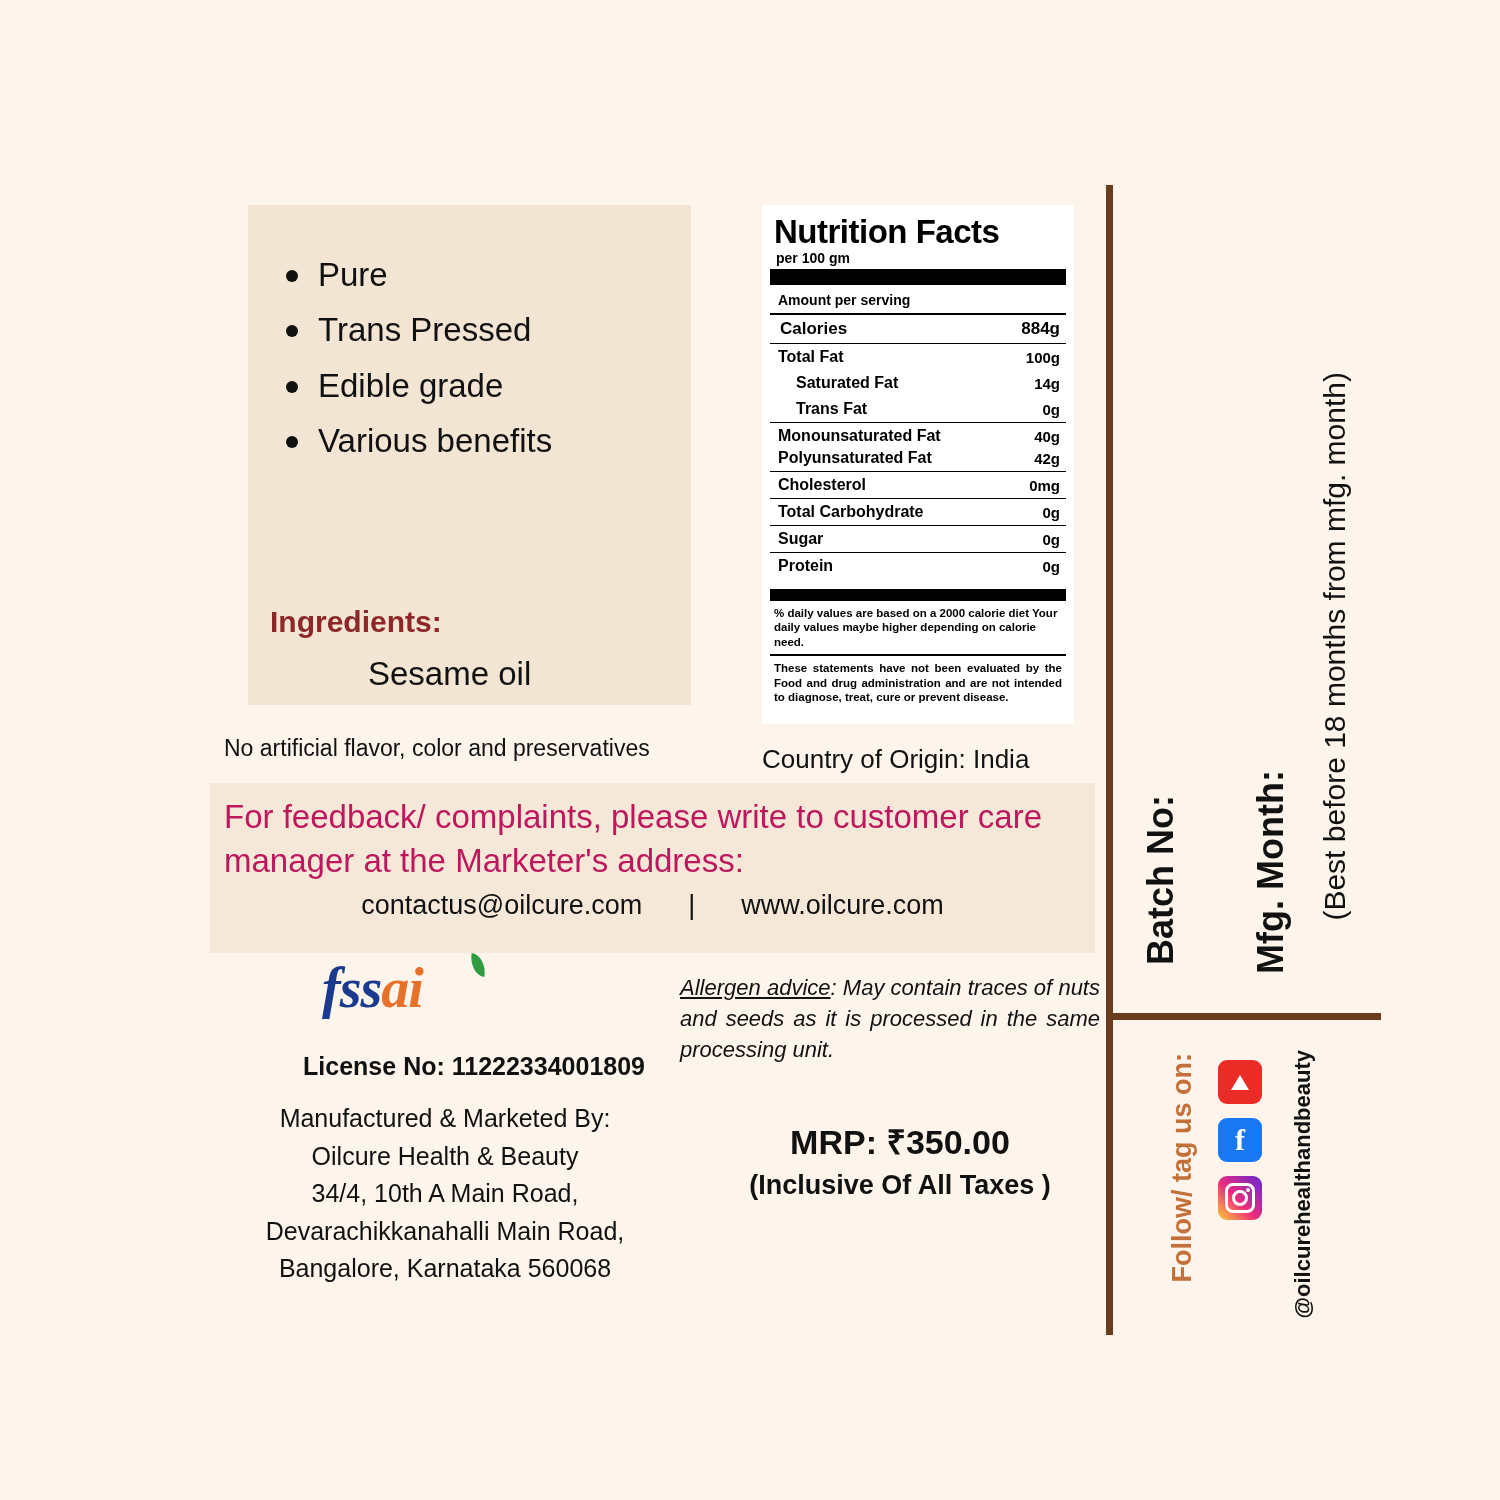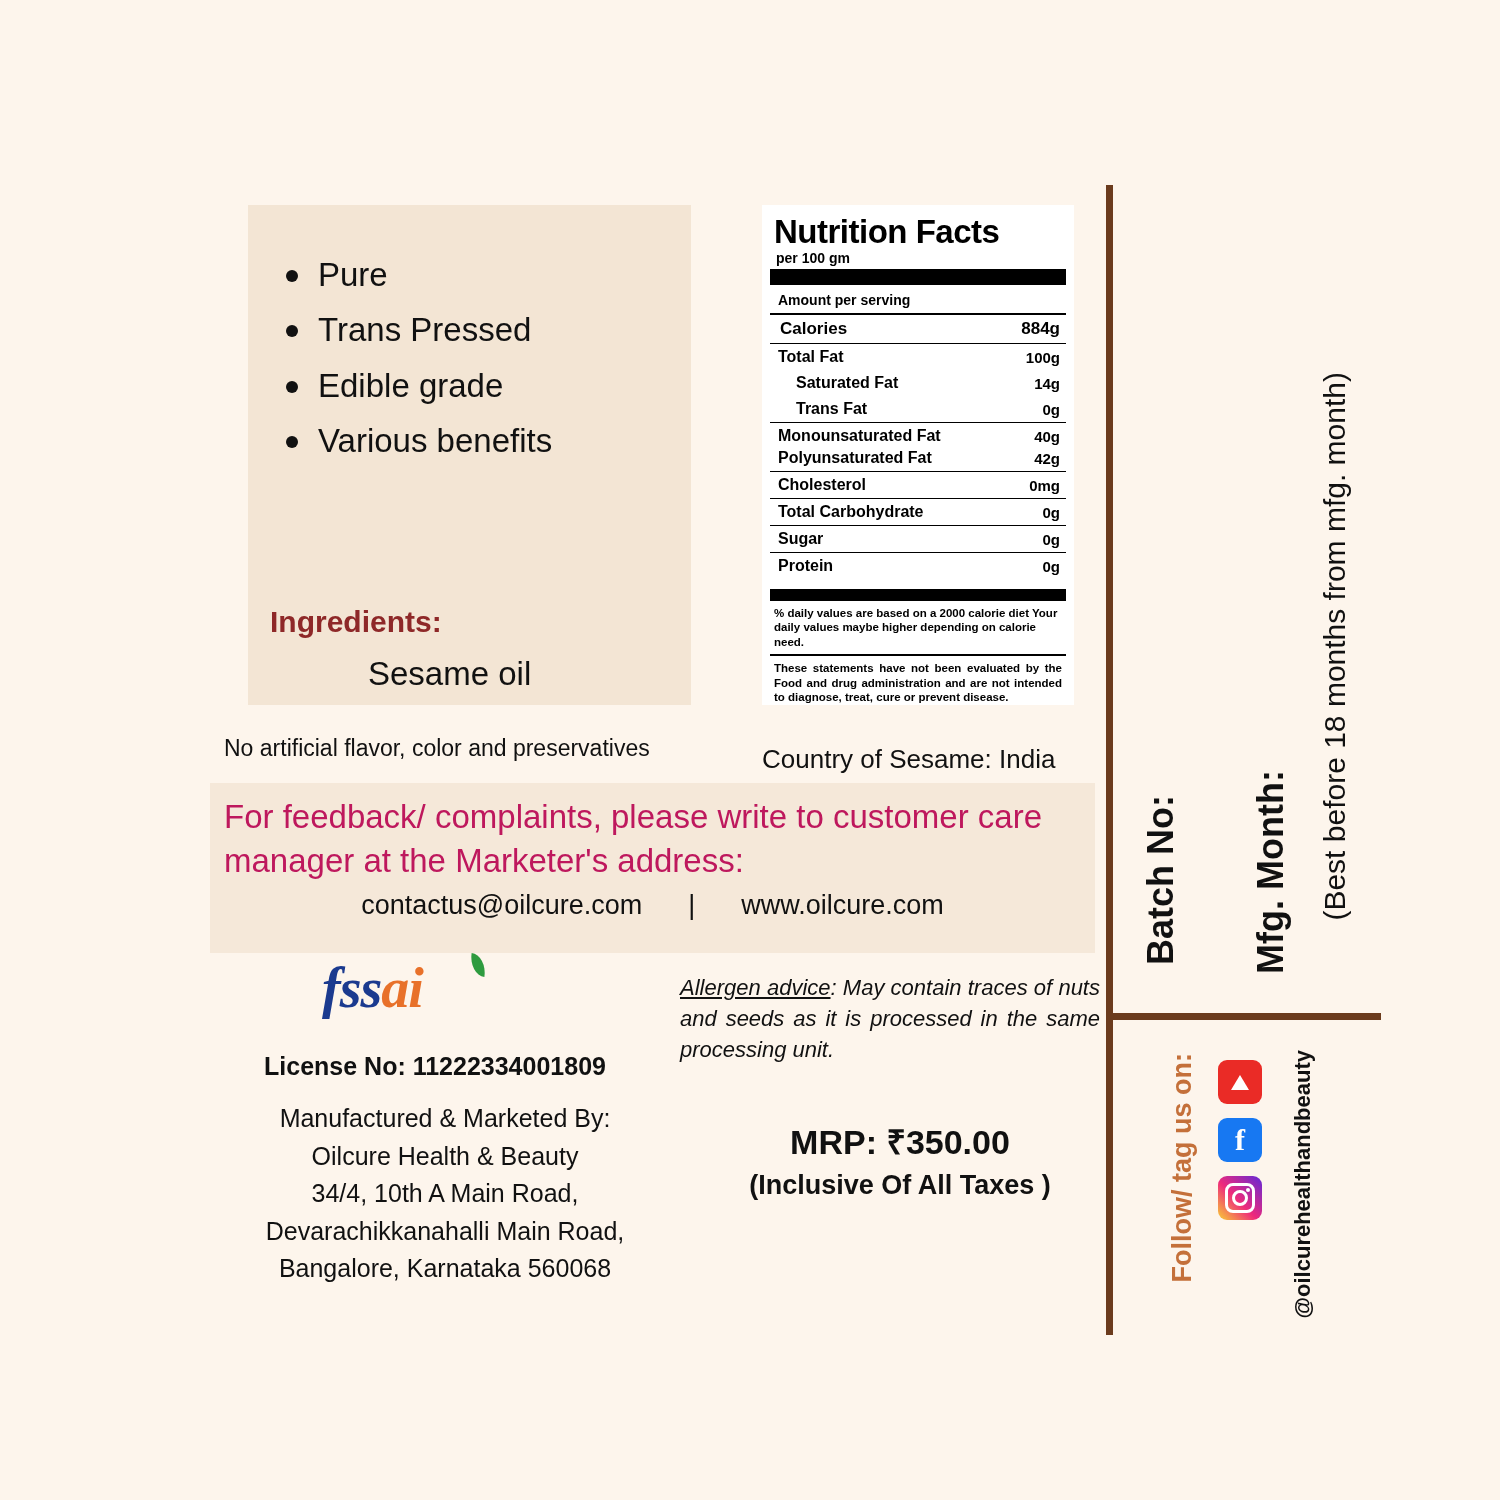--- a/index.html
+++ b/index.html
@@ -66,21 +66,21 @@
     color: #111;
   }
 
   
   .nutrition {
     position: absolute;
     left: 762px;
     top: 205px;
     width: 312px;
     background: #ffffff;
-    padding: 6px 8px 1px 8px;
+    padding: 6px 8px 20px 8px;
     box-sizing: border-box;
     font-family: "Liberation Sans", sans-serif;
     color: #000;
   }
   .nf-title {
     font-size: 33px;
     font-weight: bold;
     letter-spacing: -0.5px;
     line-height: 1;
     margin: 4px 0 0 4px;
@@ -219,21 +219,21 @@
     height: 22px;
     background: #2e9b3f;
     border-radius: 0 100% 0 100%;
     transform: rotate(8deg);
   }
   .license {
     position: absolute;
     left: 225px;
     top: 1052px;
     width: 420px;
-    text-align: center;
+    text-align: right;
     font-size: 25px;
     font-weight: bold;
     color: #111;
   }
   .manufacturer {
     position: absolute;
     left: 225px;
     top: 1100px;
     width: 440px;
     text-align: center;
@@ -447,21 +447,21 @@
     <span class="l">Protein</span>
     <span class="v">0g</span>
   </div>
 
   <div class="nf-bar-bottom"></div>
   <div class="nf-fine">% daily values are based on a 2000 calorie diet Your daily values maybe higher depending on calorie need.</div>
   <div class="nf-fine sep">These statements have not been evaluated by the Food and drug administration and are not intended to diagnose, treat, cure or prevent disease.</div>
 </div>
 
 <div class="no-artificial">No artificial flavor, color and preservatives</div>
-<div class="origin">Country of Sesame: India</div>
+<div class="origin">Country of Origin: India</div>
 
 <div class="feedback">
   <div class="l1">For feedback/ complaints, please write to customer care manager at the Marketer's address:</div>
   <div class="l2">
     <span>contactus@oilcure.com</span><span class="sep"></span><span>|</span><span class="sep"></span><span>www.oilcure.com</span>
   </div>
 </div>
 
 <div class="fssai">
   <div class="fssai-text">

